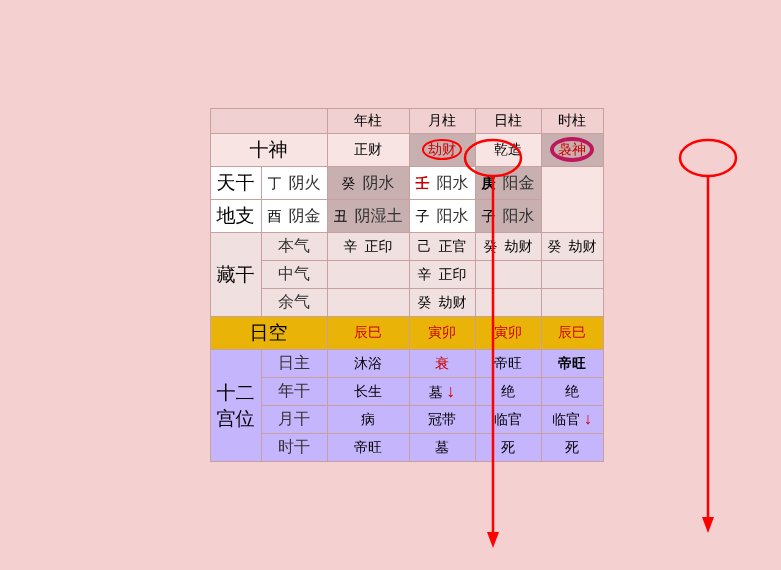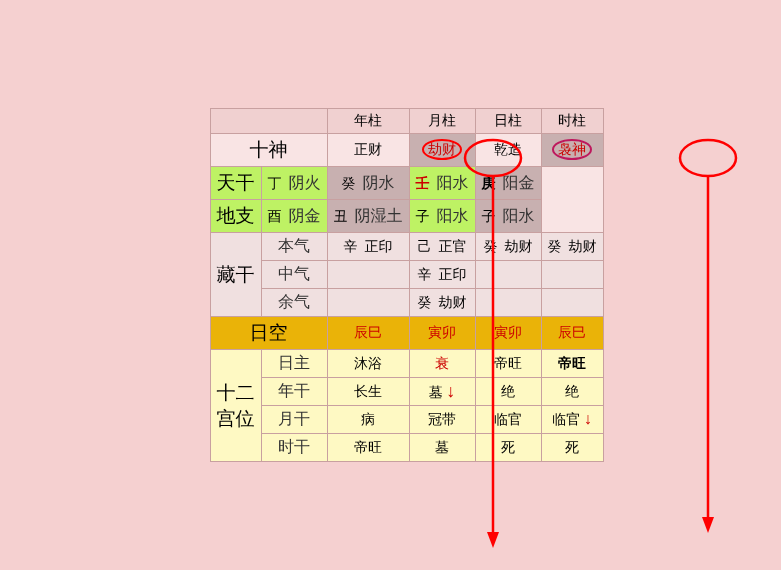--- a/index.html
+++ b/index.html
@@ -26,30 +26,30 @@
       white-space: nowrap;
     }
     .header-row td {
       background: #f0d0d0;
       font-weight: normal;
     }
     .shishen-row td {
       background: #f9e4e4;
     }
     .tiangan-dizhi-row td {
-      background: #bef264;
+      background: #ffffff;
     }
     .zanggan-row td {
       background: #f0e0e0;
     }
     .riku-row td {
       background: #eab308;
     }
     .gongwei-row td {
-      background: #fef9c3;
+      background: #c4b5fd;
       margin-left: 16px;
     }
     .red-text {
       color: #cc0000;
     }
     .label-cell {
       background: #f0d0d0;
       font-size: 19px;
     }
     .sub-label {
@@ -84,21 +84,21 @@
       <td>月柱</td>
       <td>日柱</td>
       <td>时柱</td>
     </tr>
 
     <tr class="shishen-row">
       <td colspan="2" class="label-cell">十神</td>
       <td>正财</td>
       <td class="highlight-dark"><span style="color:#cc0000; border:2px solid red; border-radius:50%; padding:1px 4px;">劫财</span></td>
       <td>乾造</td>
-      <td class="highlight-dark"><span style="color:#cc0000; border:2px solid #be185d; border-radius:50%; padding:1px 4px;">袅神</span></td>
+      <td class="highlight-dark"><span style="color:#cc0000; border:4px solid #be185d; border-radius:50%; padding:1px 4px;">袅神</span></td>
     </tr>
 
     <tr class="tiangan-dizhi-row">
 
       <td class="label-cell">天干</td>
       <td>
         <span>丁</span>&nbsp;
         <span class="sub-label">阴火</span>
       </td>
       <td class="highlight-dark">

